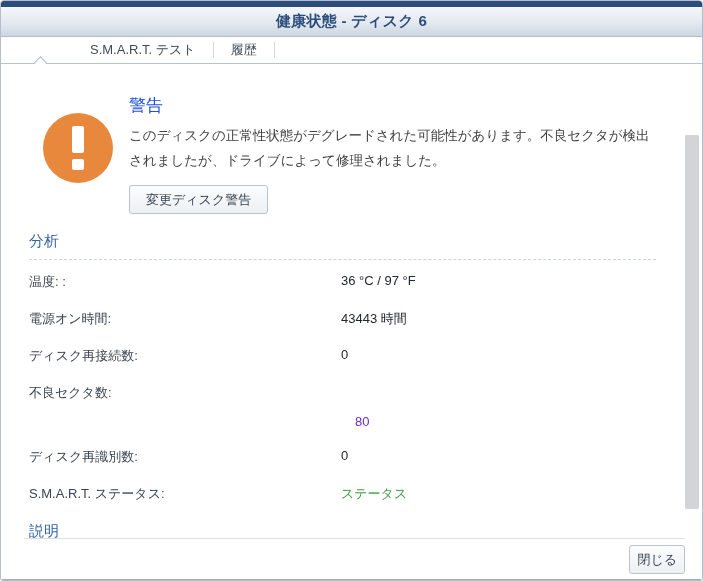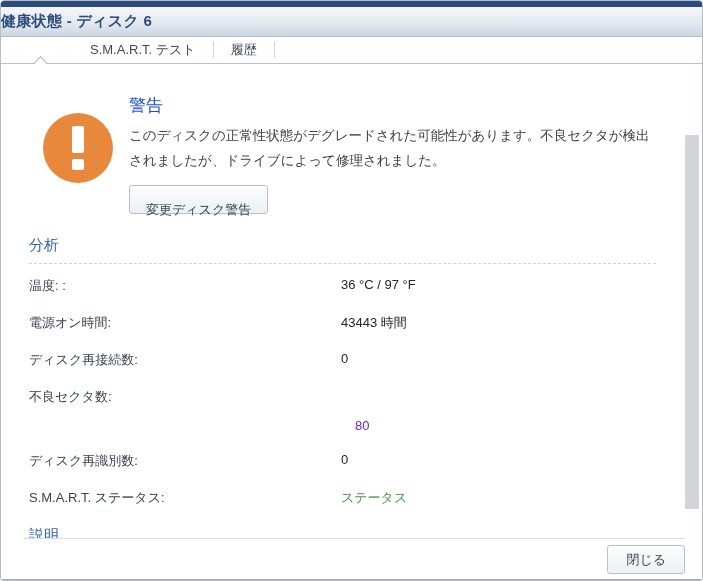--- a/index.html
+++ b/index.html
@@ -11,21 +11,21 @@
     overflow:hidden;
     background:#fff;
     display:flex; flex-direction:column;
     position:relative;
   }
   .topstrip{ height:6px; background:#2d4c7c; flex:none; }
   .titlebar{
     height:30px; flex:none;
     background:linear-gradient(180deg,#f5f7fa 0%,#e3e9f0 55%,#ccd6e1 100%);
     border-bottom:1px solid #b3bdc9;
-    display:flex; align-items:center; justify-content:flex-start;
+    display:flex; align-items:center; justify-content:center;
   }
   .titlebar .title{ font-size:15px; font-weight:bold; color:#2d4d7c; letter-spacing:0.3px; }
   .tabs{
     height:26px; flex:none; background:#fff;
     display:flex; align-items:center; padding-left:11px;
   }
   .tab{
     font-size:13px; color:#414b58; padding:0 17px;
     height:16px; line-height:16px;
     border-right:1px solid #d5d9de;
@@ -47,21 +47,21 @@
   .warn-icon{
     flex:none; width:70px; height:70px; border-radius:50%;
     background:#e8883c; margin-top:19px; margin-right:16px;
     display:flex; flex-direction:column; align-items:center; justify-content:center;
   }
   .warn-icon .bar{ width:12px; height:27px; background:#fff; border-radius:2px; }
   .warn-icon .dot{ width:12px; height:11px; background:#fff; border-radius:2px; margin-top:6px; }
   .warn-body h2{ font-size:17px; font-weight:normal; color:#1d4ed8; margin-bottom:6px; }
   .warn-body p{ font-size:13.5px; color:#404040; line-height:25px; max-width:545px; }
   .btn{
-    display:inline-block; margin-top:12px; height:29px; padding:10px 16px;
+    display:inline-block; margin-top:12px; height:29px; padding:0 16px;
     background:linear-gradient(180deg,#fcfdfe,#ecf0f4);
     border:1px solid #b9c2cd; border-radius:3px;
     font-size:13px; color:#3c4552; line-height:27px; cursor:pointer;
     font-family:"Liberation Sans", sans-serif;
   }
   
   .section-heading{ font-size:15px; font-weight:normal; color:#3565a5; }
   .dashed{ border:none; border-top:1px dashed #ccd4dd; height:0; margin-top:8px; }
   .analysis{ margin-top:18px; }
   .rows{ margin-top:13px; }
@@ -76,21 +76,21 @@
     position:absolute; right:3px; top:71px; width:14px; height:374px;
     background:#d2d4d7; border-radius:1px;
   }
   
   .footer-sep{ height:1px; background:#dcdfe3; margin:0 17px 0 23px; flex:none; }
   .footer{
     height:40px; flex:none; background:#fff;
     display:flex; align-items:center; justify-content:flex-end;
     padding-right:17px;
   }
-  .footer .btn{ margin-top:0; padding:0 18px; }
+  .footer .btn{ margin-top:0; padding:0 7px; }
   .bottomstrip{ height:3px; background:#a7abb1; flex:none; }
 </style>
 </head>
 <body>
 
 <div class="dialog">
   <div class="topstrip"></div>
 
   <div class="titlebar">
     <span class="title">健康状態 - ディスク 6</span>

